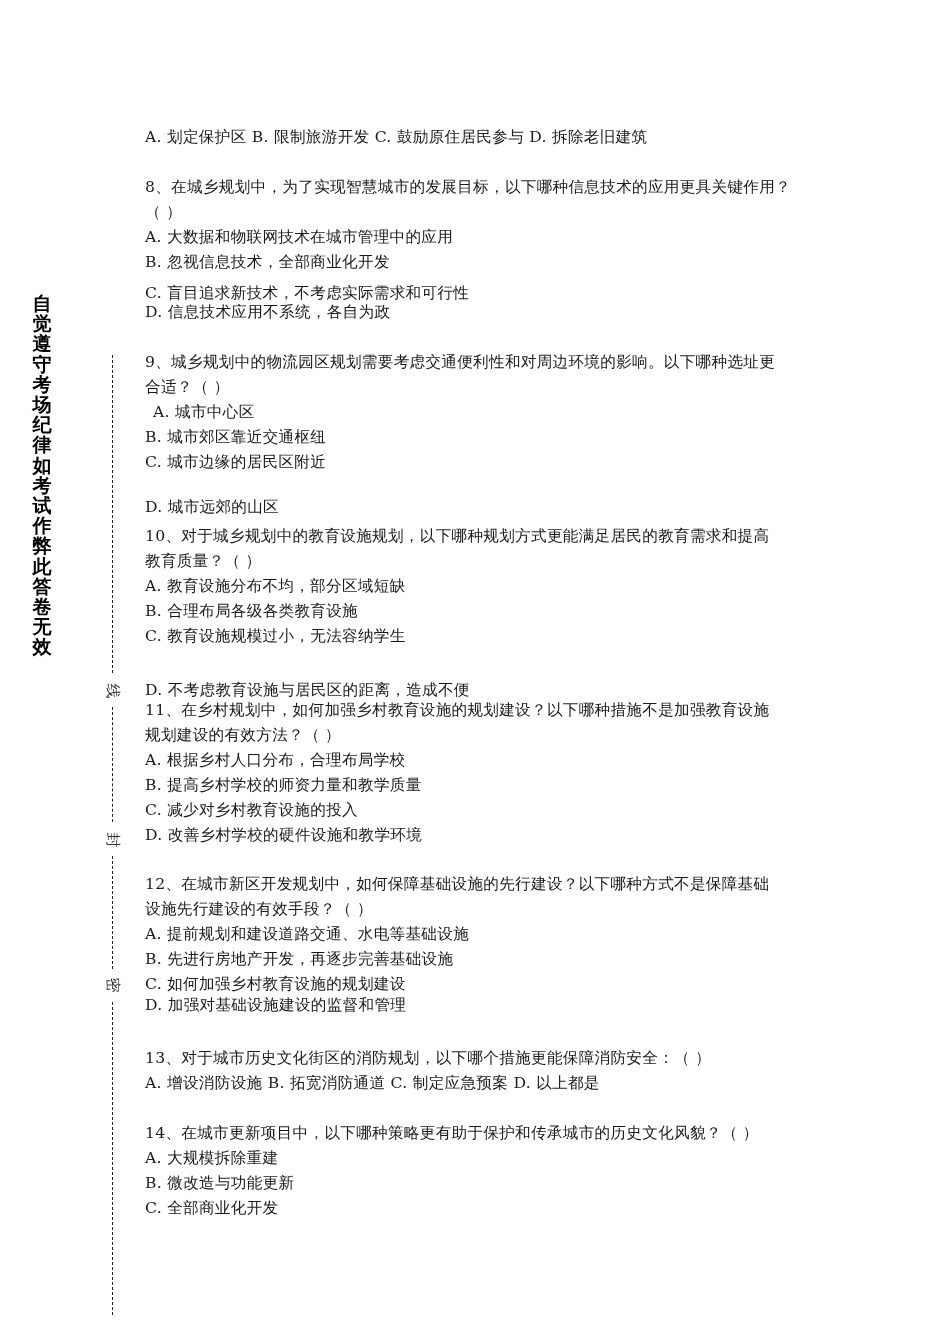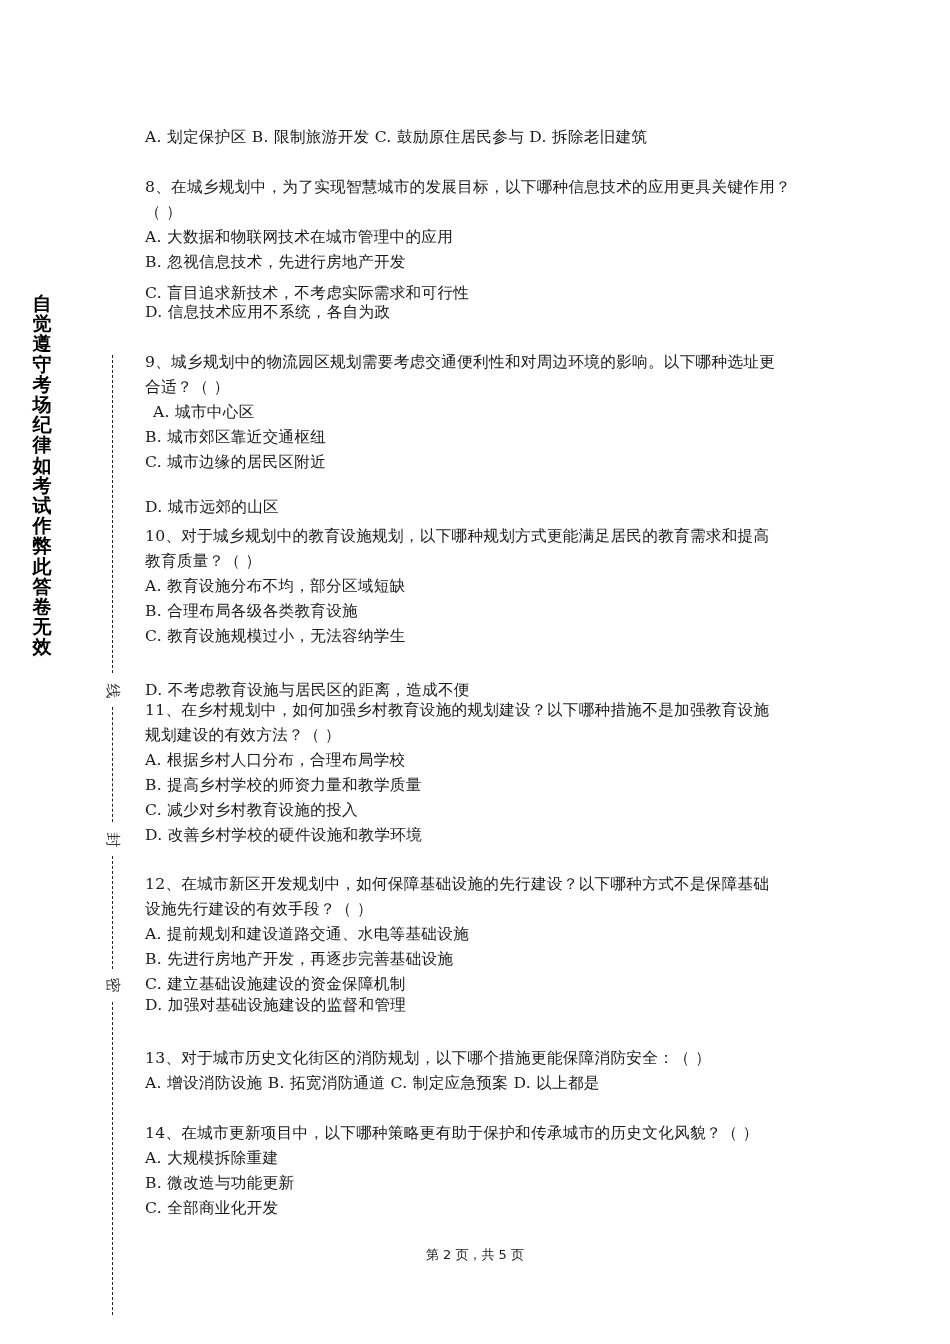--- a/index.html
+++ b/index.html
@@ -94,21 +94,21 @@
   <div class="dash-line" style="top:1002px;height:313px;"></div>
 
   <div class="content">
 
     <div class="line" style="top:127px;">A. 划定保护区 B. 限制旅游开发 C. 鼓励原住居民参与 D. 拆除老旧建筑</div>
 
     <div>
       <div class="line" style="top:177px;">8、在城乡规划中，为了实现智慧城市的发展目标，以下哪种信息技术的应用更具关键作用？</div>
       <div class="line" style="top:202px;">（ ）</div>
       <div class="line" style="top:227px;">A. 大数据和物联网技术在城市管理中的应用</div>
-      <div class="line" style="top:252px;">B. 忽视信息技术，先进行房地产开发</div>
+      <div class="line" style="top:252px;">B. 忽视信息技术，全部商业化开发</div>
       <div class="line" style="top:283px;">C. 盲目追求新技术，不考虑实际需求和可行性</div>
       <div class="line" style="top:302px;">D. 信息技术应用不系统，各自为政</div>
     </div>
 
     <div>
       <div class="line" style="top:352px;">9、城乡规划中的物流园区规划需要考虑交通便利性和对周边环境的影响。以下哪种选址更</div>
       <div class="line" style="top:377px;">合适？（ ）</div>
       <div class="line" style="top:402px;margin-left:8px;">A. 城市中心区</div>
       <div class="line" style="top:427px;">B. 城市郊区靠近交通枢纽</div>
       <div class="line" style="top:452px;">C. 城市边缘的居民区附近</div>
@@ -131,33 +131,32 @@
       <div class="line" style="top:775px;">B. 提高乡村学校的师资力量和教学质量</div>
       <div class="line" style="top:800px;">C. 减少对乡村教育设施的投入</div>
       <div class="line" style="top:825px;">D. 改善乡村学校的硬件设施和教学环境</div>
     </div>
 
     <div>
       <div class="line" style="top:874px;">12、在城市新区开发规划中，如何保障基础设施的先行建设？以下哪种方式不是保障基础</div>
       <div class="line" style="top:899px;">设施先行建设的有效手段？（ ）</div>
       <div class="line" style="top:924px;">A. 提前规划和建设道路交通、水电等基础设施</div>
       <div class="line" style="top:949px;">B. 先进行房地产开发，再逐步完善基础设施</div>
-      <div class="line" style="top:974px;">C. 建立基础设施建设的资金保障机制</div>
+      <div class="line" style="top:974px;">C. 如何加强乡村教育设施的规划建设</div>
       <div class="line" style="top:995px;">D. 加强对基础设施建设的监督和管理</div>
     </div>
 
     <div>
       <div class="line" style="top:1048px;">13、对于城市历史文化街区的消防规划，以下哪个措施更能保障消防安全：（ ）</div>
       <div class="line" style="top:1073px;">A. 增设消防设施 B. 拓宽消防通道 C. 制定应急预案 D. 以上都是</div>
     </div>
 
     <div>
       <div class="line" style="top:1123px;">14、在城市更新项目中，以下哪种策略更有助于保护和传承城市的历史文化风貌？（ ）</div>
       <div class="line" style="top:1148px;">A. 大规模拆除重建</div>
       <div class="line" style="top:1173px;">B. 微改造与功能更新</div>
       <div class="line" style="top:1198px;">C. 全部商业化开发</div>
     </div>
 
   </div>
 
-  <div class="footer">第 2 页，共 5 页</div>
 
 </div>
 
 </body></html>

